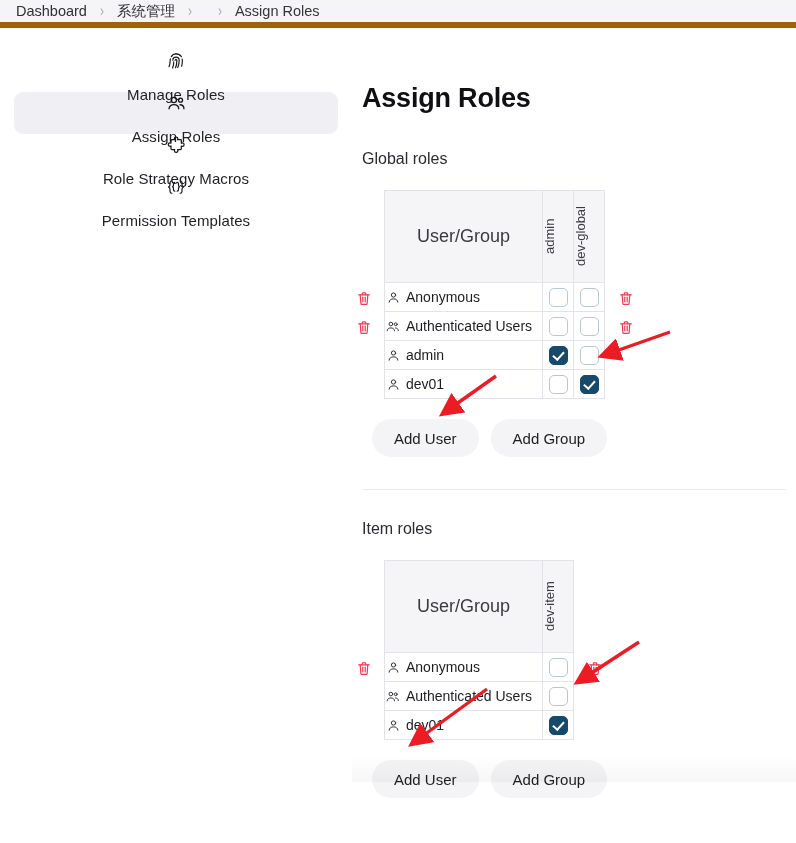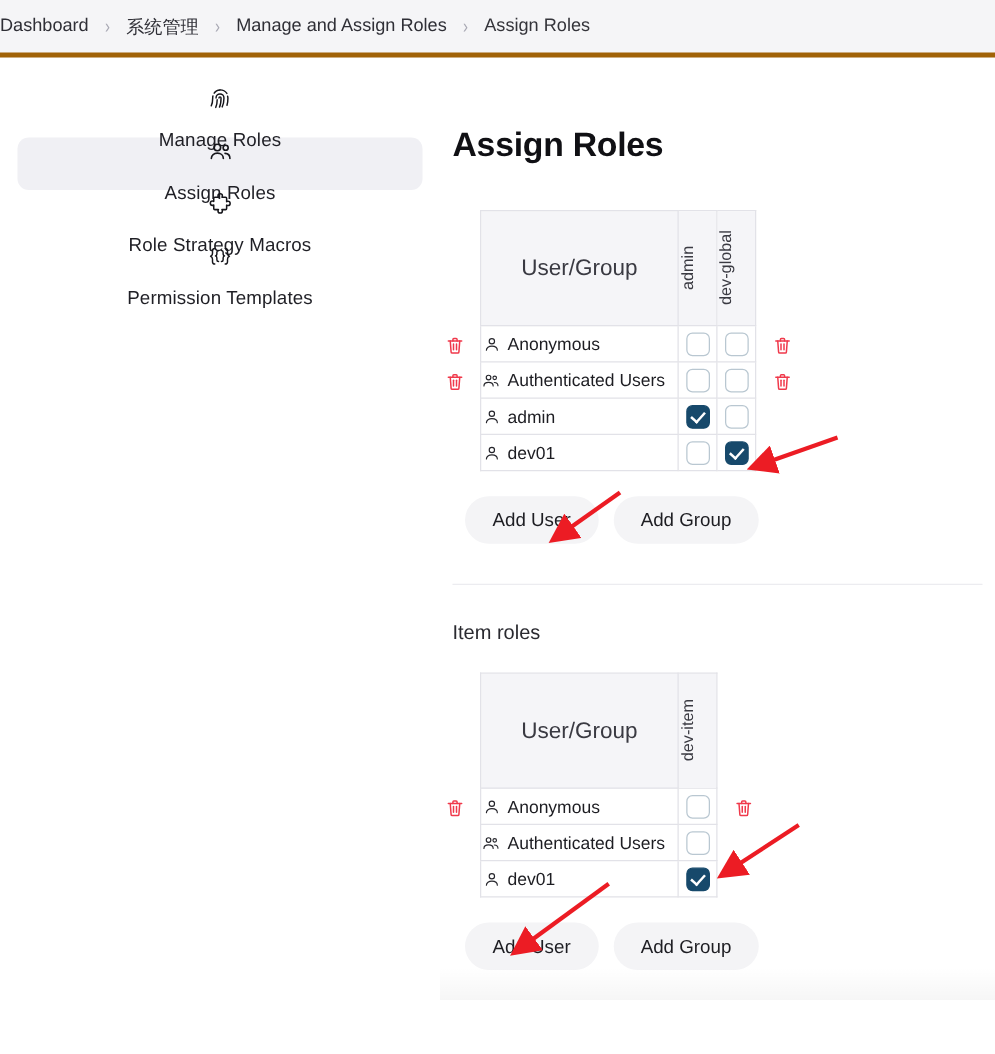--- a/index.html
+++ b/index.html
@@ -7,26 +7,26 @@
     margin: 0; padding: 0;
     width: 796px; height: 843px;
     background: #ffffff;
     font-family: "Liberation Sans", sans-serif;
     color: #1f1f1f;
     overflow: hidden;
   }
 
   
   .breadcrumb-bar {
-    height: 46px;
+    height: 28px;
     background: #f5f5f7;
-    border-bottom: 4px solid #a16207;
+    border-bottom: 6px solid #a16207;
     display: flex;
     align-items: center;
-    padding-left: 0;
+    padding-left: 16px;
     gap: 0px;
   }
   .crumb {
     font-size: 14.5px;
     color: #34343a;
     white-space: nowrap;
   }
   .crumb.link { color: #2f2f36; }
   .crumb-sep {
     color: #a9a9b4;
@@ -272,21 +272,20 @@
   }
 </style>
 </head>
 <body>
 
 <div class="breadcrumb-bar">
   <span class="crumb link">Dashboard</span>
   <span class="crumb-sep">›</span>
   <span class="crumb link">系统管理</span>
   <span class="crumb-sep">›</span>
-  <span class="crumb link">Manage and Assign Roles</span>
   <span class="crumb-sep">›</span>
   <span class="crumb">Assign Roles</span>
 </div>
 
 <div class="page">
 
   <nav class="sidebar">
 
     <div class="side-item">
       <span class="side-ico">
@@ -335,20 +334,21 @@
       </span>
       <span class="side-label">Permission Templates</span>
     </div>
   </nav>
 
   <main class="main">
 
     <h1 class="page-title">Assign Roles</h1>
 
     <section>
+      <div class="section-title">Global roles</div>
 
       <div class="table-wrap">
         <table class="matrix">
           <thead>
             <tr>
               <th class="usercol">User/Group</th>
               <th class="rolecol">
                 <span class="vtext">admin</span>
               </th>
               <th class="rolecol">

